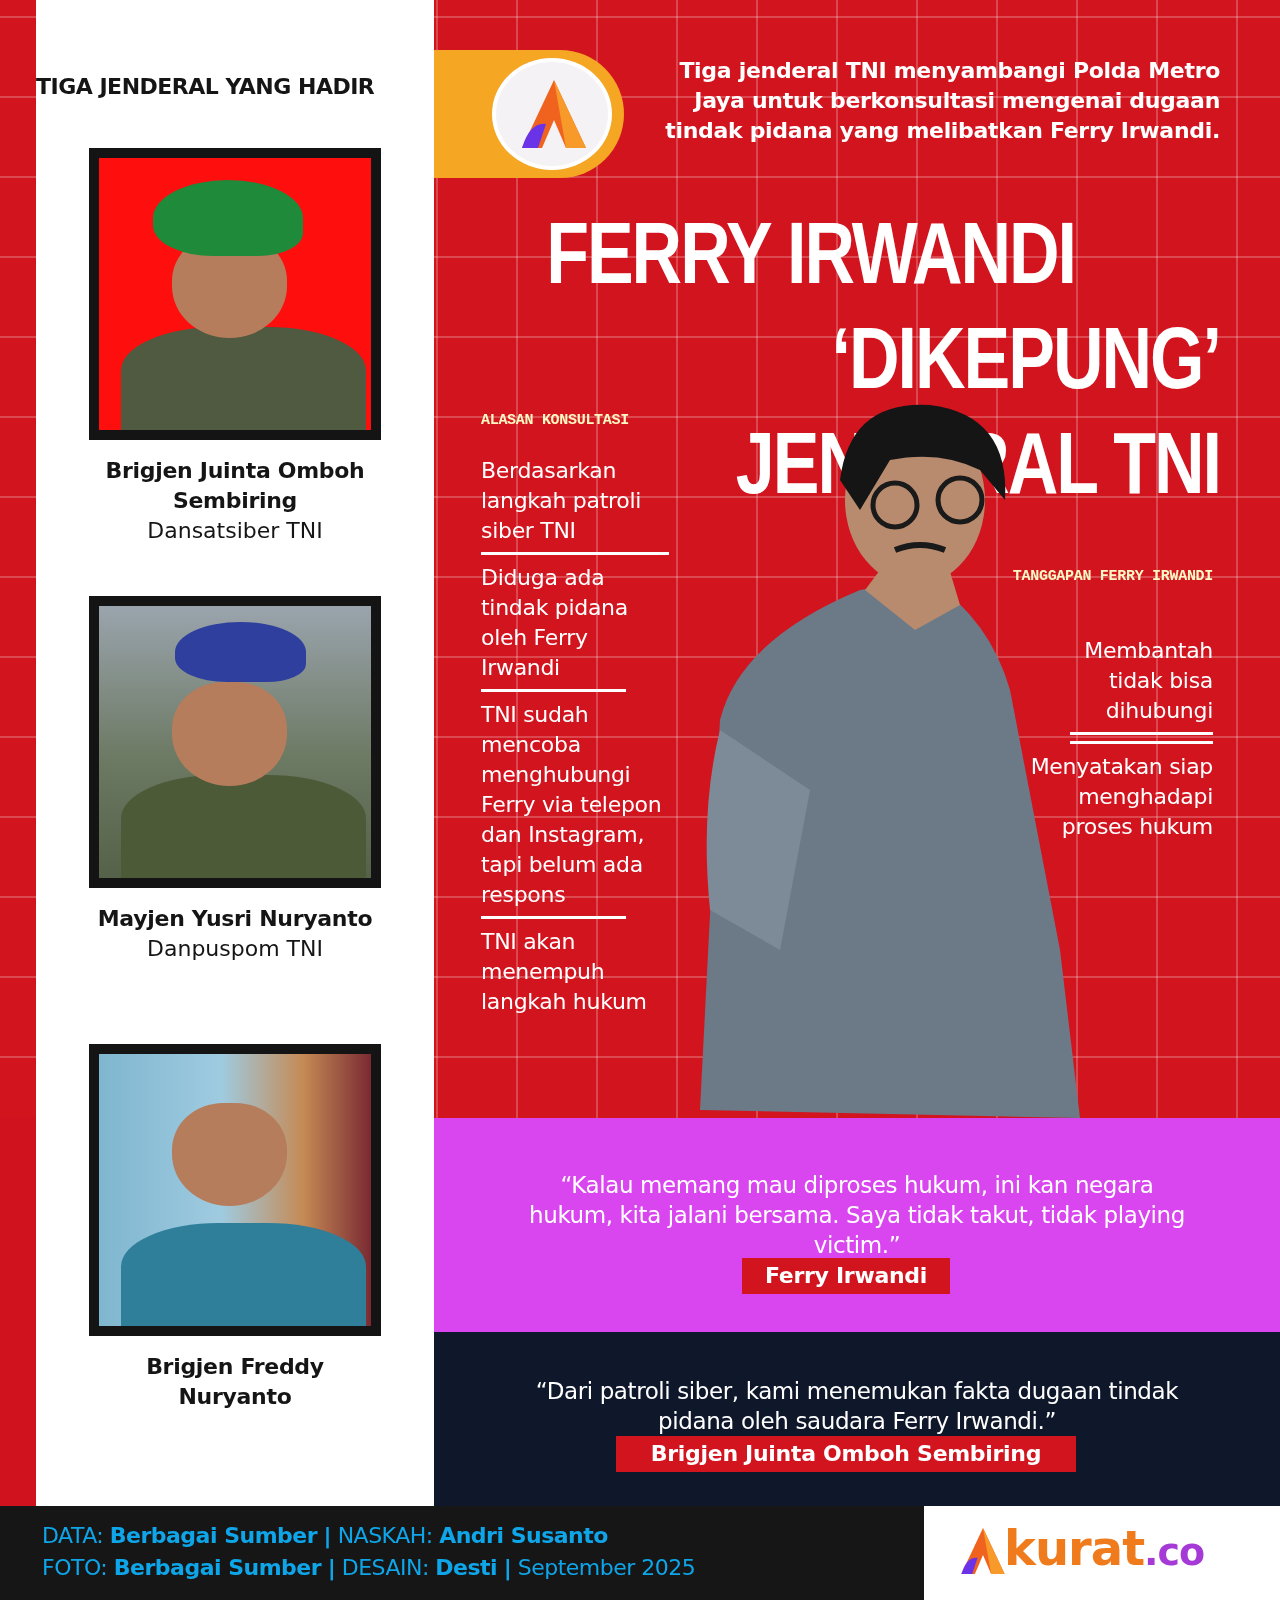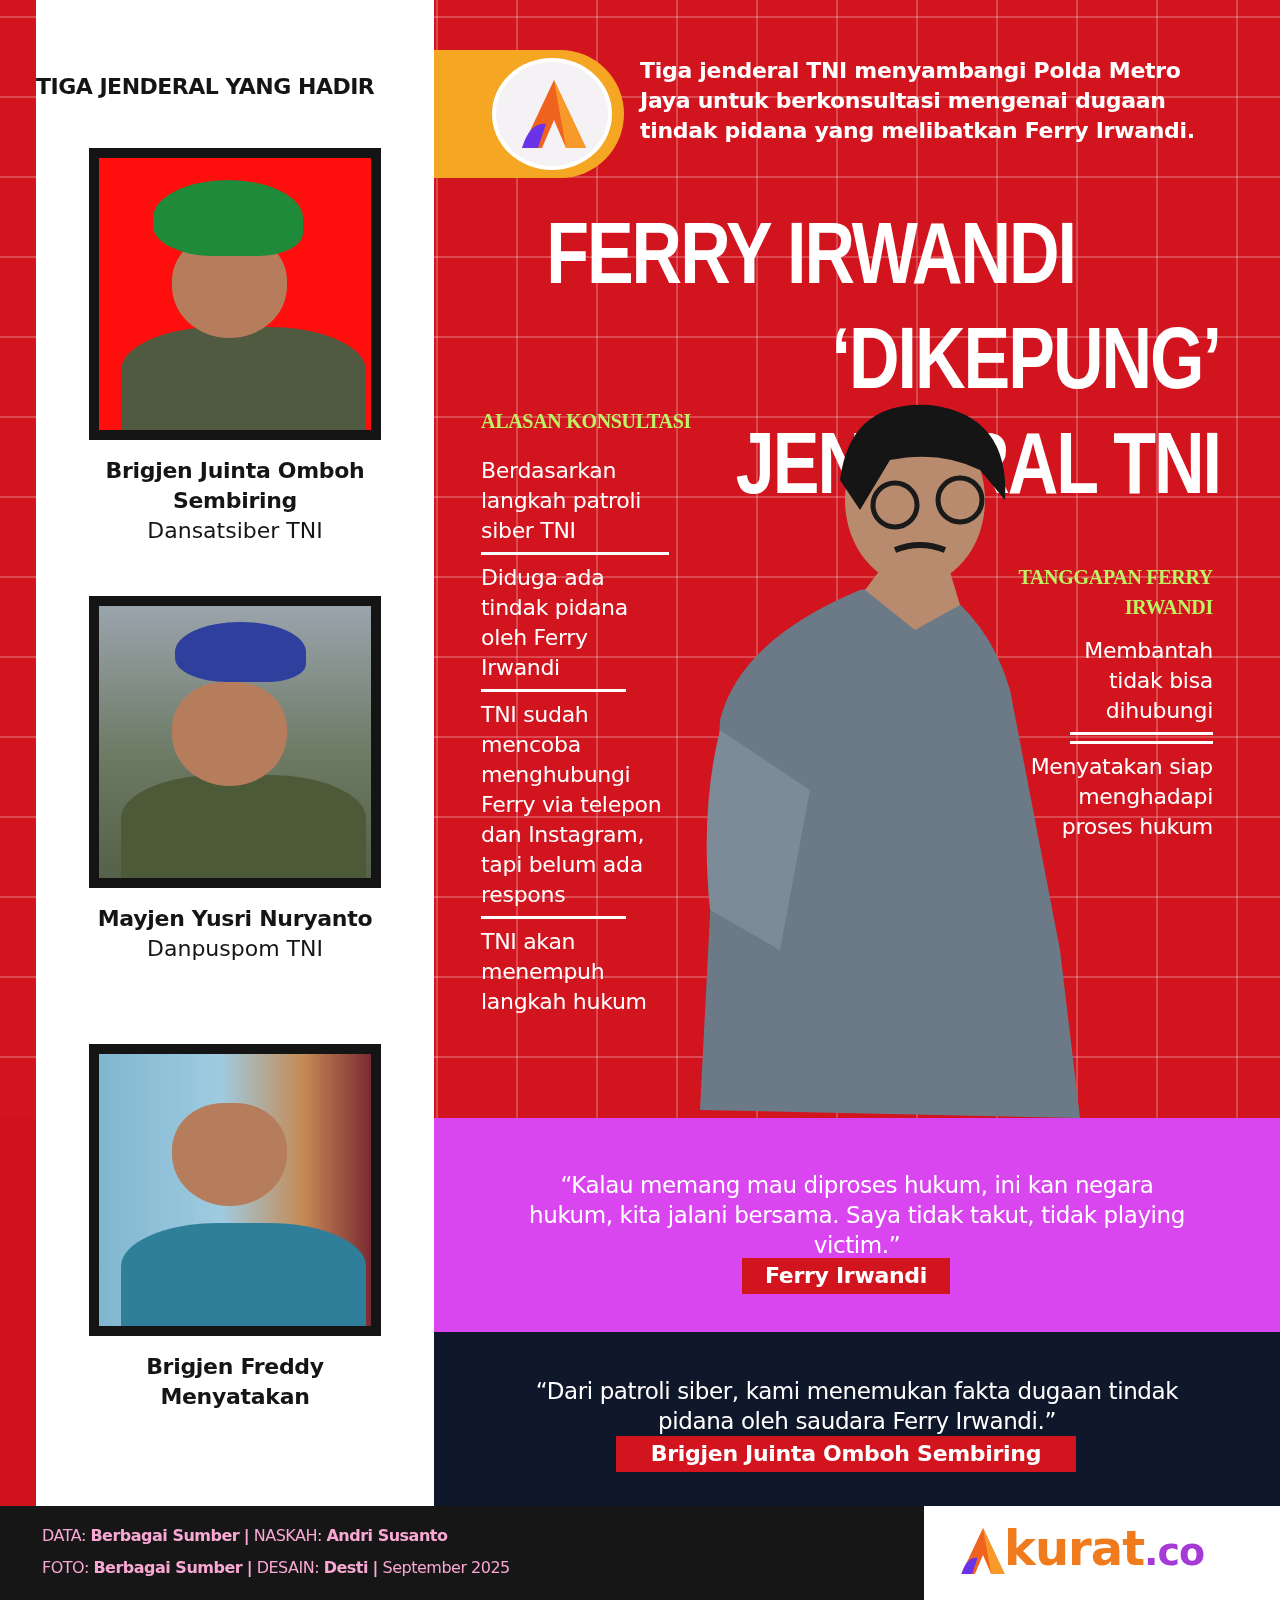--- a/index.html
+++ b/index.html
@@ -58,35 +58,35 @@
       position: absolute; left: 434px; top: 50px; width: 190px; height: 128px;
       background: #f5a623; border-radius: 0 64px 64px 0;
     }
     .logo-circle {
       position: absolute; left: 58px; top: 8px; width: 120px; height: 112px;
       border-radius: 50%; background: #f4f2f4; border: 4px solid #fff;
     }
     .logo-circle svg { position:absolute; left:26px; top:18px; }
 
     .intro {
-      position: absolute; left: 640px; top: 56px; width: 580px; text-align: left;
+      position: absolute; left: 640px; top: 56px; width: 580px; text-align: right;
       color: #fff; font-weight: 700; font-size: 22px; line-height: 30px;
       font-family: "DejaVu Sans", sans-serif; letter-spacing: -0.3px;
     }
     .headline {
       position: absolute; left: 460px; top: 200px; width: 760px; text-align: right;
       color: #fff; font-weight: 900; font-family: "Liberation Sans", sans-serif;
       font-size: 70px; line-height: 84px; transform: scaleY(1.25); transform-origin: top right;
       letter-spacing: -2px;
     }
     .headline .l1 { display:block; padding-right: 145px; }
 
     .sec-head {
-      position: absolute; color: #bef264; font-weight: 900; font-size: 20px; line-height: 30px;
-      font-family: Liberation Serif, serif; letter-spacing: -0.3px;
+      position: absolute; color: #fef9c3; font-weight: 900; font-size: 15px; line-height: 30px;
+      font-family: Liberation Mono, monospace; letter-spacing: -0.3px;
     }
     .reasons { position: absolute; left: 481px; top: 454px; width: 190px; }
     .reason {
       color: #fff; font-family: "DejaVu Sans", sans-serif; font-size: 22px; line-height: 30px;
       padding: 2px 0 6px; letter-spacing: -0.3px;
     }
     .reason-divider { height: 3px; background: #fff; margin: 0 0 6px; }
     .responses { position: absolute; left: 1030px; top: 634px; width: 183px; text-align: right; }
     .response {
       color: #fff; font-family: "DejaVu Sans", sans-serif; font-size: 22px; line-height: 30px;
@@ -112,22 +112,22 @@
       position: absolute; background: #d2141f; color: #fff; font-weight: 700;
       font-family: "DejaVu Sans", sans-serif; font-size: 22px; line-height: 36px; text-align: center;
       letter-spacing: -0.3px;
     }
 
     
     .footer {
       position: absolute; left: 0; top: 1506px; width: 1280px; height: 94px; background: #161616;
     }
     .credits {
-      position: absolute; left: 42px; top: 14px; color: #f9a8d4;
-      font-family: "DejaVu Sans", sans-serif; font-size: 16px; line-height: 32px; letter-spacing: -0.5px;
+      position: absolute; left: 42px; top: 14px; color: #0ea5e9;
+      font-family: "DejaVu Sans", sans-serif; font-size: 22px; line-height: 32px; letter-spacing: -0.5px;
     }
     .credits b { font-weight: 700; }
     .brand-box {
       position: absolute; left: 924px; top: 0; width: 356px; height: 94px; background: #fff;
     }
     .brand-text {
       position: absolute; left: 80px; top: 12px; font-family: "DejaVu Sans", sans-serif;
       font-weight: 700; font-size: 48px; line-height: 60px; color: #f07b1c; letter-spacing: -1px;
     }
     .brand-text .tld { color: #a63ad6; font-size: 38px; }
@@ -165,21 +165,21 @@
     <div class="gen-role">Danpuspom TNI</div>
   </div>
 
   <div class="gen-card" style="top:1044px;">
     <div class="gen-photo">
       <div class="gen-photo-inner ph3">
         <div class="uniform uniform-blue"></div>
         <div class="face face3"></div>
       </div>
     </div>
-    <div class="gen-name">Brigjen Freddy Menyatakan</div>
+    <div class="gen-name">Brigjen Freddy Nuryanto</div>
   </div>
 </div>
 
 <div class="logo-badge">
   <div class="logo-circle">
     <svg width="64" height="68" viewBox="0 0 64 68">
       <polygon points="32,0 64,68 44,68 32,40 20,68 0,68" fill="#f0631f"></polygon>
       <polygon points="32,0 64,68 44,68" fill="#f79a2a"></polygon>
       <path d="M0,68 Q8,42 24,44 L16,68 Z" fill="#6a33e8"></path>
     </svg>

